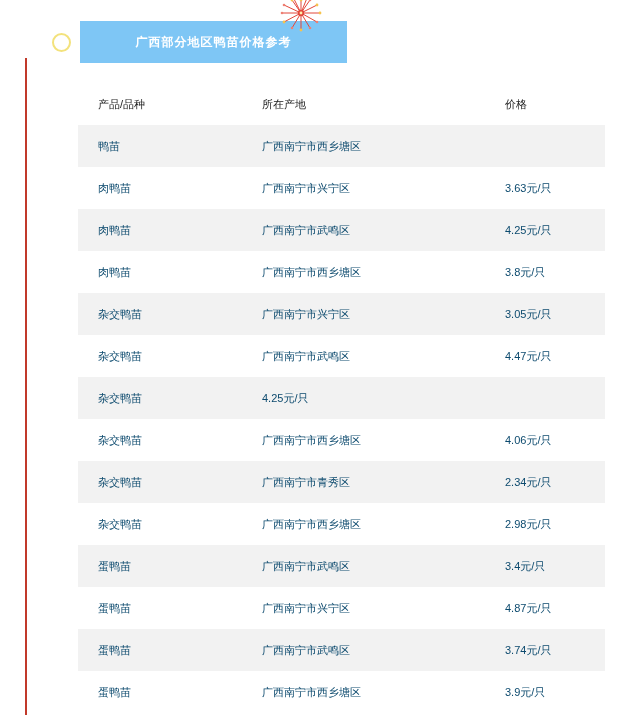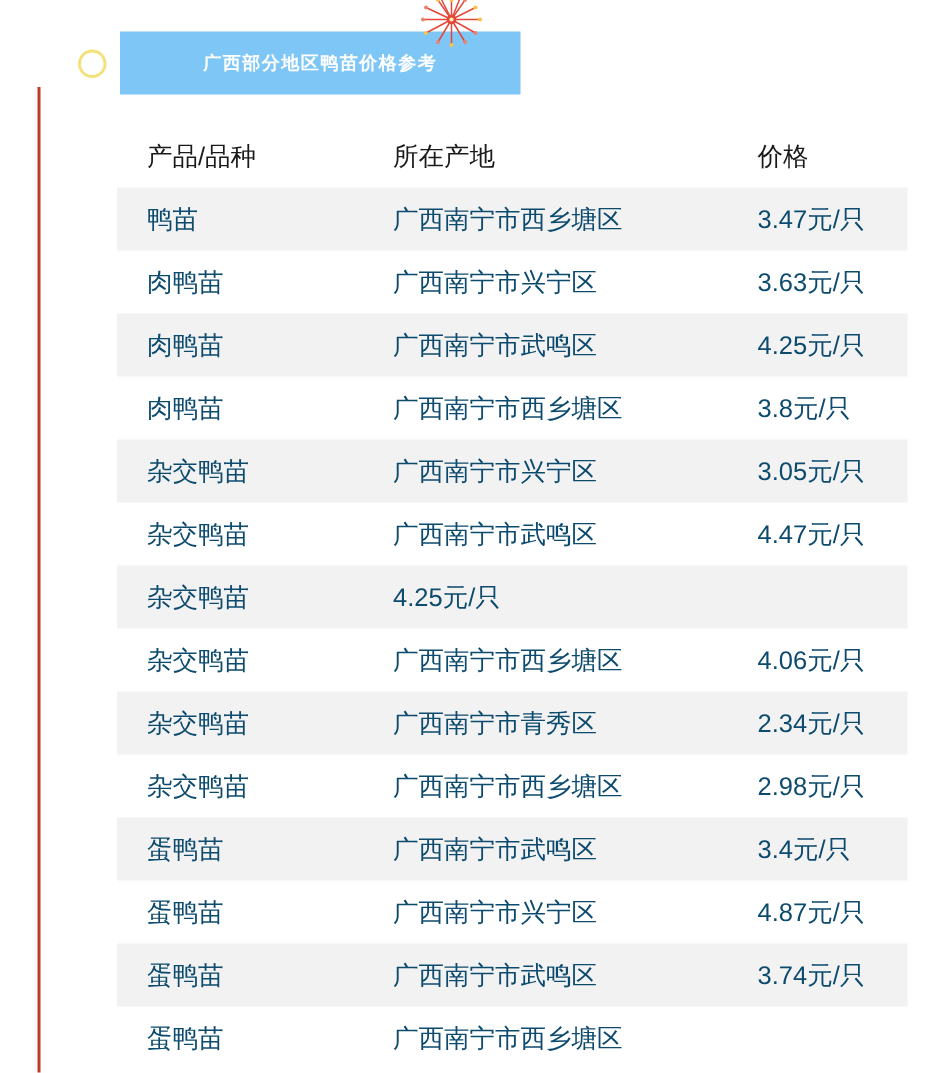--- a/index.html
+++ b/index.html
@@ -8,21 +8,21 @@
     background:#ffffff;
     font-family:"Liberation Sans","DejaVu Sans",sans-serif;
   }
   .red-line{position:absolute;left:25px;top:58px;width:2px;height:657px;background:var(--line,#c1392a);}
   .ring{position:absolute;left:52px;top:33px;width:15px;height:15px;border-radius:50%;
         border:2px solid var(--ring,#f3e27c);background:#fff;}
   .banner{position:absolute;left:80px;top:21px;width:267px;height:42px;
           background:var(--accent,#7ec6f5);color:#fff;font-weight:bold;font-size:12px;
           display:flex;align-items:center;justify-content:center;letter-spacing:1px;}
   .firework{position:absolute;left:277px;top:0;pointer-events:none;}
-  .table{position:absolute;left:78px;top:84px;width:527px;font-size:17px;}
+  .table{position:absolute;left:78px;top:84px;width:527px;font-size:11px;}
   .thead{display:flex;height:41px;align-items:center;color:#1a1a1a;}
   .row{display:flex;height:42px;align-items:center;color:#0c4a6e;}
   .row:nth-child(odd){background:var(--stripe,#f2f2f2);}
   .c1{width:184px;padding-left:20px;box-sizing:border-box;}
   .c2{width:243px;}
   .c3{flex:1;}
 </style>
 </head>
 <body style="--accent: #7ec6f5; --stripe: #f2f2f2; --line: #c1392a; --ring: #f3e27c;">
 
@@ -73,21 +73,20 @@
 <div class="table">
   <div class="thead">
     <span class="c1">产品/品种</span>
     <span class="c2">所在产地</span>
     <span class="c3">价格</span>
   </div>
   <div>
       <div class="row">
     <span class="c1">鸭苗</span>
     <span class="c2">广西南宁市西乡塘区</span>
-    <span class="c3">3.47元/只</span>
   </div>
       <div class="row">
     <span class="c1">肉鸭苗</span>
     <span class="c2">广西南宁市兴宁区</span>
     <span class="c3">3.63元/只</span>
   </div>
       <div class="row">
     <span class="c1">肉鸭苗</span>
     <span class="c2">广西南宁市武鸣区</span>
     <span class="c3">4.25元/只</span>
@@ -137,15 +136,16 @@
     <span class="c3">4.87元/只</span>
   </div>
       <div class="row">
     <span class="c1">蛋鸭苗</span>
     <span class="c2">广西南宁市武鸣区</span>
     <span class="c3">3.74元/只</span>
   </div>
       <div class="row">
     <span class="c1">蛋鸭苗</span>
     <span class="c2">广西南宁市西乡塘区</span>
+    <span class="c3">3.9元/只</span>
   </div>
     </div>
 </div>
 
 </body></html>

